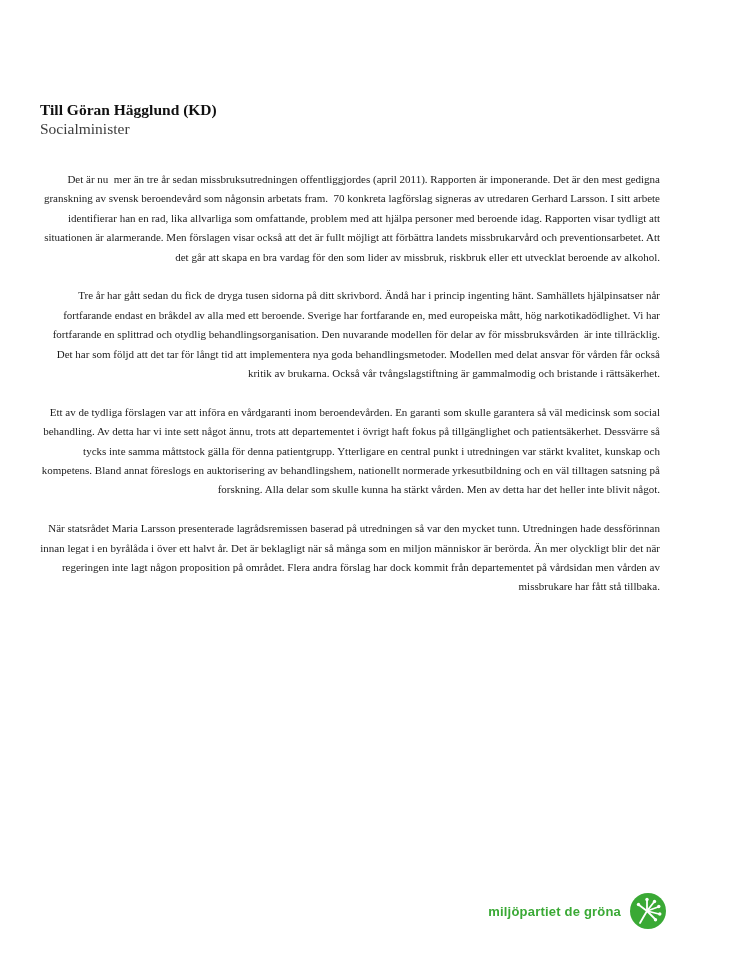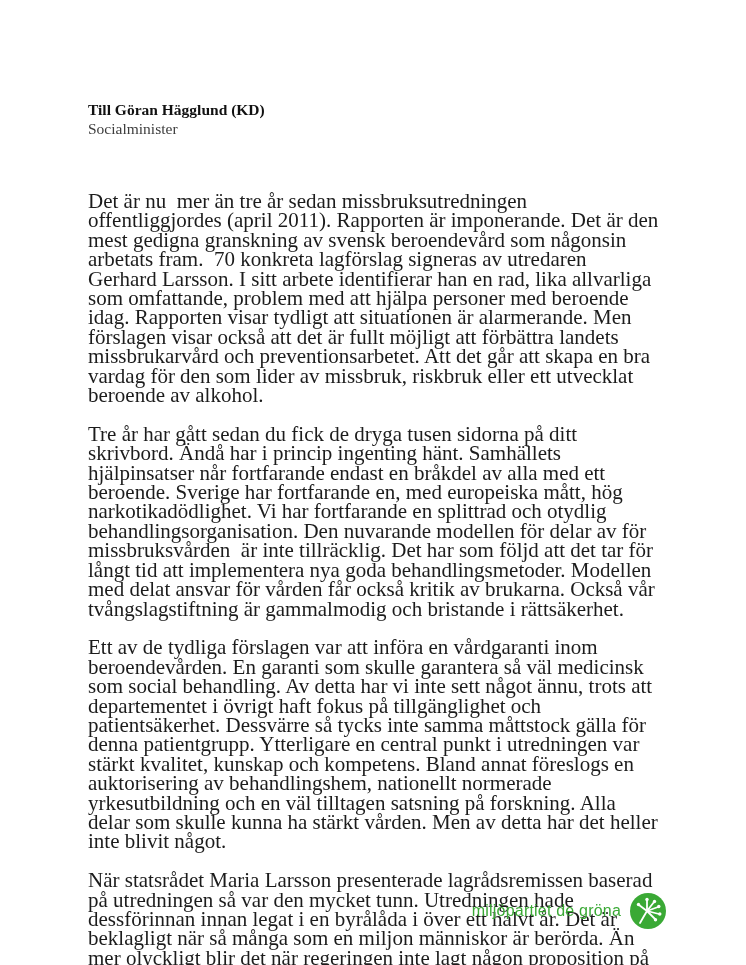--- a/index.html
+++ b/index.html
@@ -9,53 +9,54 @@
     height: 965px;
     position: relative;
     overflow: hidden;
     font-family: "Liberation Serif", "DejaVu Serif", serif;
     color: #1c1c1c;
   }
   .page {
     position: absolute;
     inset: 0;
     background: #ffffff;
-    padding: 100px 86px 0 88px;
+    padding: 100px 86px 0 40px;
   }
   .recipient {
     font-weight: bold;
     font-size: 15.5px;
     line-height: 19px;
     color: #111111;
   }
   .recipient-title {
     font-size: 15.5px;
     line-height: 19px;
     color: #3d3d3d;
-    margin-bottom: 54px;
+    margin-bottom: 32px;
   }
   p.body-par {
-    font-size: 21px;
+    font-size: 11px;
     line-height: 19.4px;
     margin-bottom: 19.4px;
     white-space: pre-wrap;
     color: #1c1c1c;
+    text-align: right;
   }
   .footer {
     position: absolute;
     right: 80px;
     bottom: 36px;
     display: flex;
     align-items: center;
     gap: 9px;
   }
   .logo-text {
     font-family: "Liberation Sans", "DejaVu Sans", sans-serif;
-    font-weight: normal;
-    font-size: 16px;
+    font-weight: bold;
+    font-size: 13px;
     letter-spacing: 0.2px;
     color: #3aa935;
     white-space: nowrap;
   }
   .logo-mark {
     display: inline-flex;
     width: 36px;
     height: 36px;
   }
 </style>

